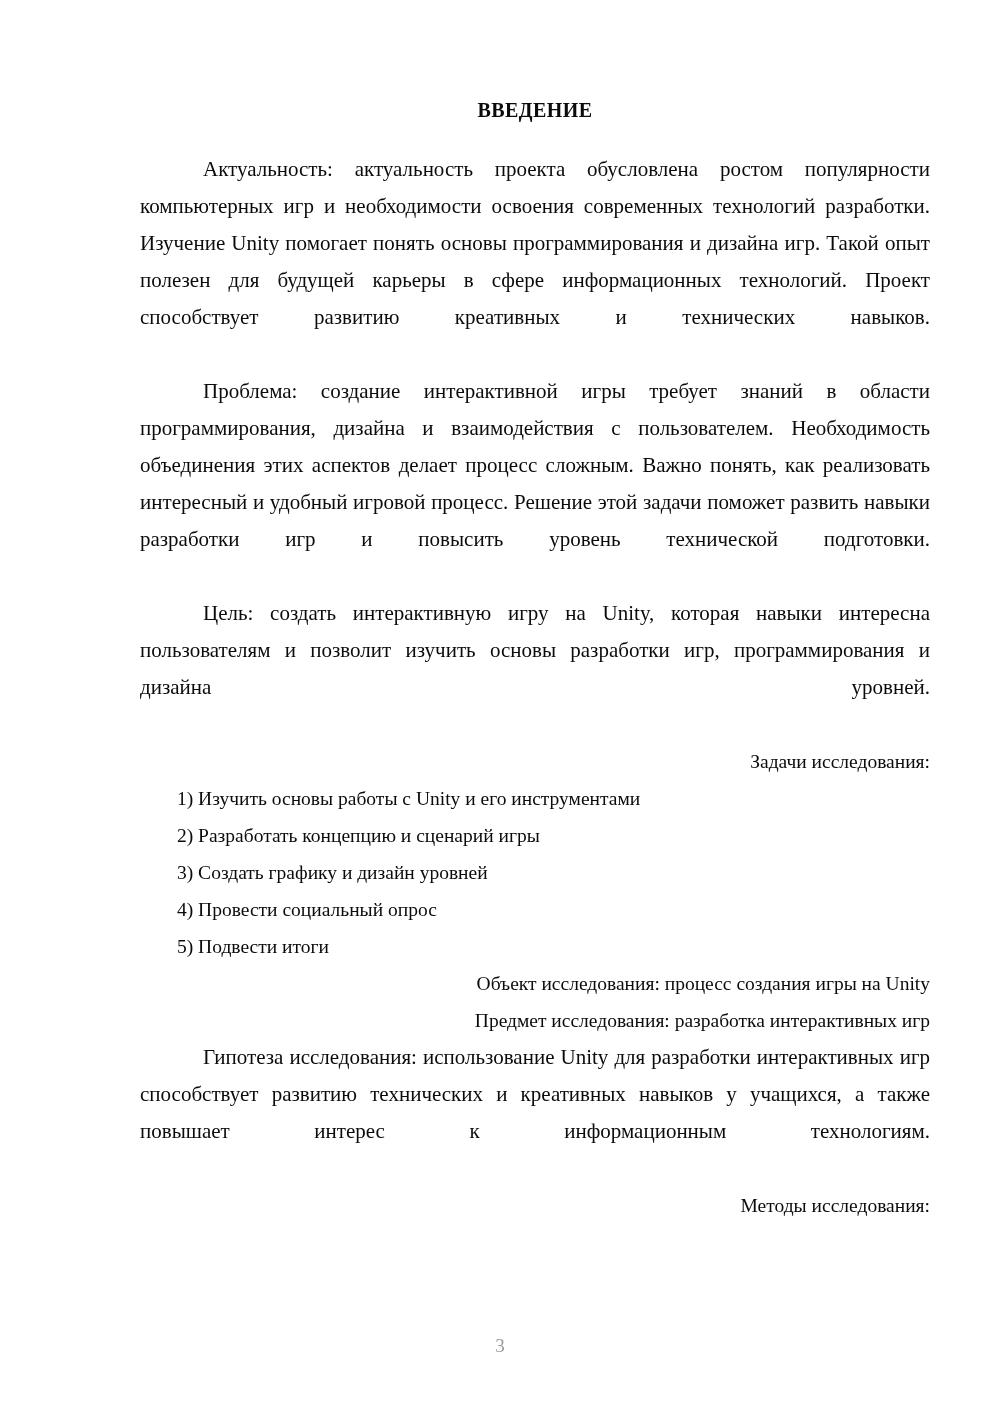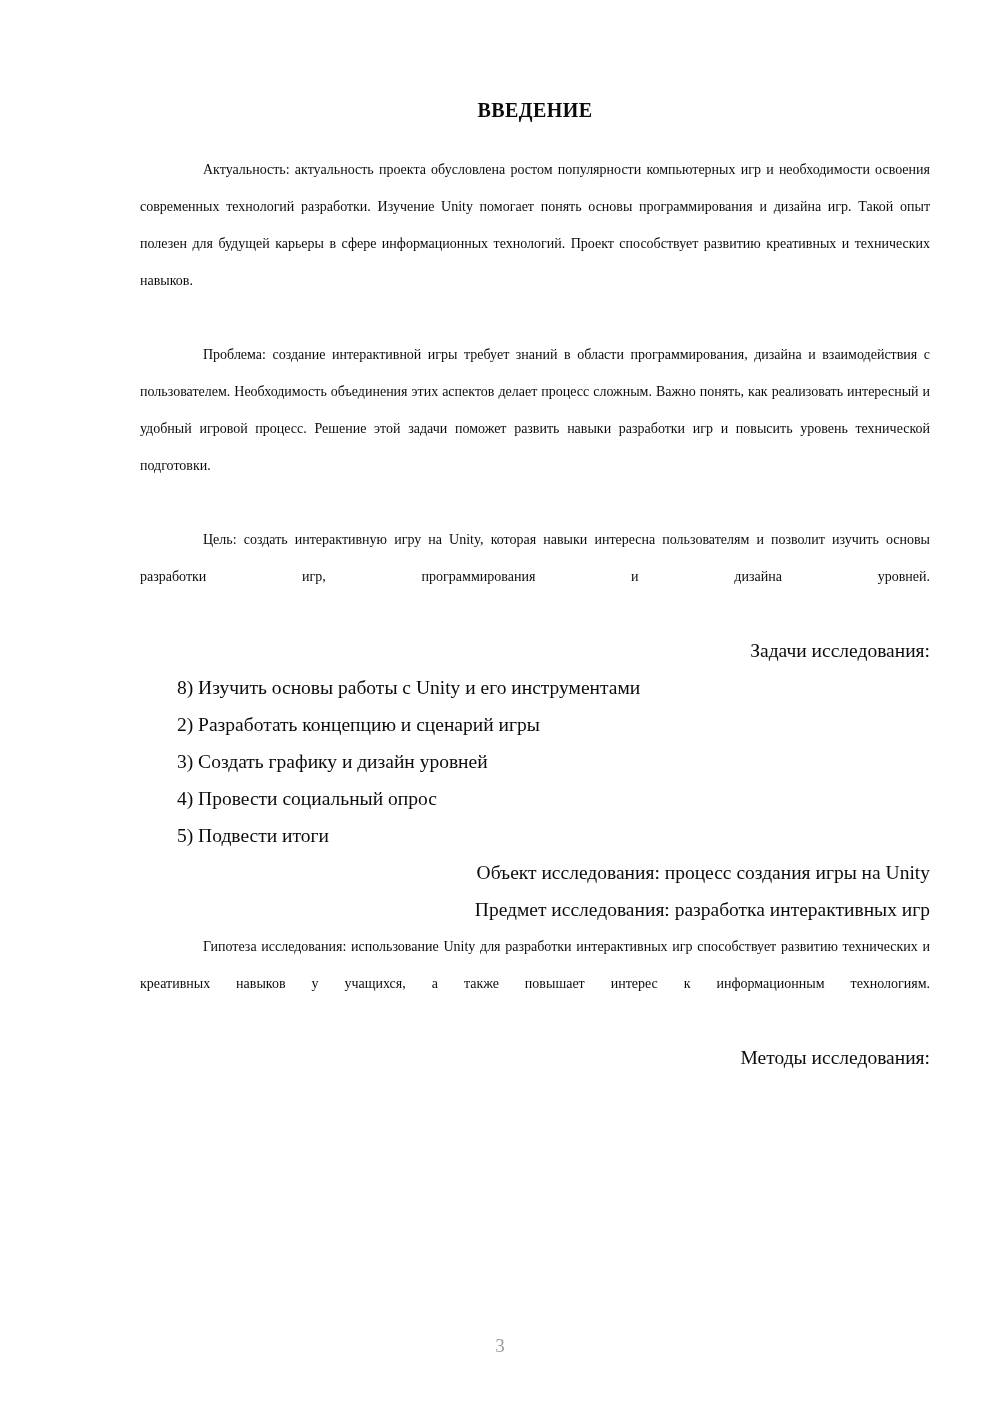--- a/index.html
+++ b/index.html
@@ -30,21 +30,21 @@
   .doc-title {
     font-size: 20px;
     font-weight: bold;
     text-align: center;
     letter-spacing: 0.4px;
     line-height: 37px;
     margin: 0 0 22px 0;
   }
 
   .para {
-    font-size: 14px;
+    font-size: 21px;
     line-height: 37px;
     text-align: justify;
     text-justify: inter-word;
     text-indent: 63px;
     margin: 0 0 0 0;
     hyphens: none;
   }
 
   
   .para::after {
@@ -99,21 +99,21 @@
 
     <p class="para">Актуальность: актуальность проекта обусловлена ростом популярности компьютерных игр и необходимости освоения современных технологий разработки. Изучение Unity помогает понять основы программирования и дизайна игр. Такой опыт полезен для будущей карьеры в сфере информационных технологий. Проект способствует развитию креативных и технических навыков.</p>
 
     <p class="para">Проблема: создание интерактивной игры требует знаний в области программирования, дизайна и взаимодействия с пользователем. Необходимость объединения этих аспектов делает процесс сложным. Важно понять, как реализовать интересный и удобный игровой процесс. Решение этой задачи поможет развить навыки разработки игр и повысить уровень технической подготовки.</p>
 
     <p class="para">Цель: создать интерактивную игру на Unity, которая навыки интересна пользователям и позволит изучить основы разработки игр, программирования и дизайна уровней.</p>
 
     <p class="sub-line">Задачи исследования:</p>
 
     <ol class="list">
-      <li class="list-item">8) Изучить основы работы с Unity и его инструментами</li>
+      <li class="list-item">1) Изучить основы работы с Unity и его инструментами</li>
       <li class="list-item">2) Разработать концепцию и сценарий игры</li>
       <li class="list-item">3) Создать графику и дизайн уровней</li>
       <li class="list-item">4) Провести социальный опрос</li>
       <li class="list-item">5) Подвести итоги</li>
     </ol>
 
     <p class="sub-line">Объект исследования: процесс создания игры на Unity</p>
 
     <p class="sub-line">Предмет исследования: разработка интерактивных игр</p>
 

